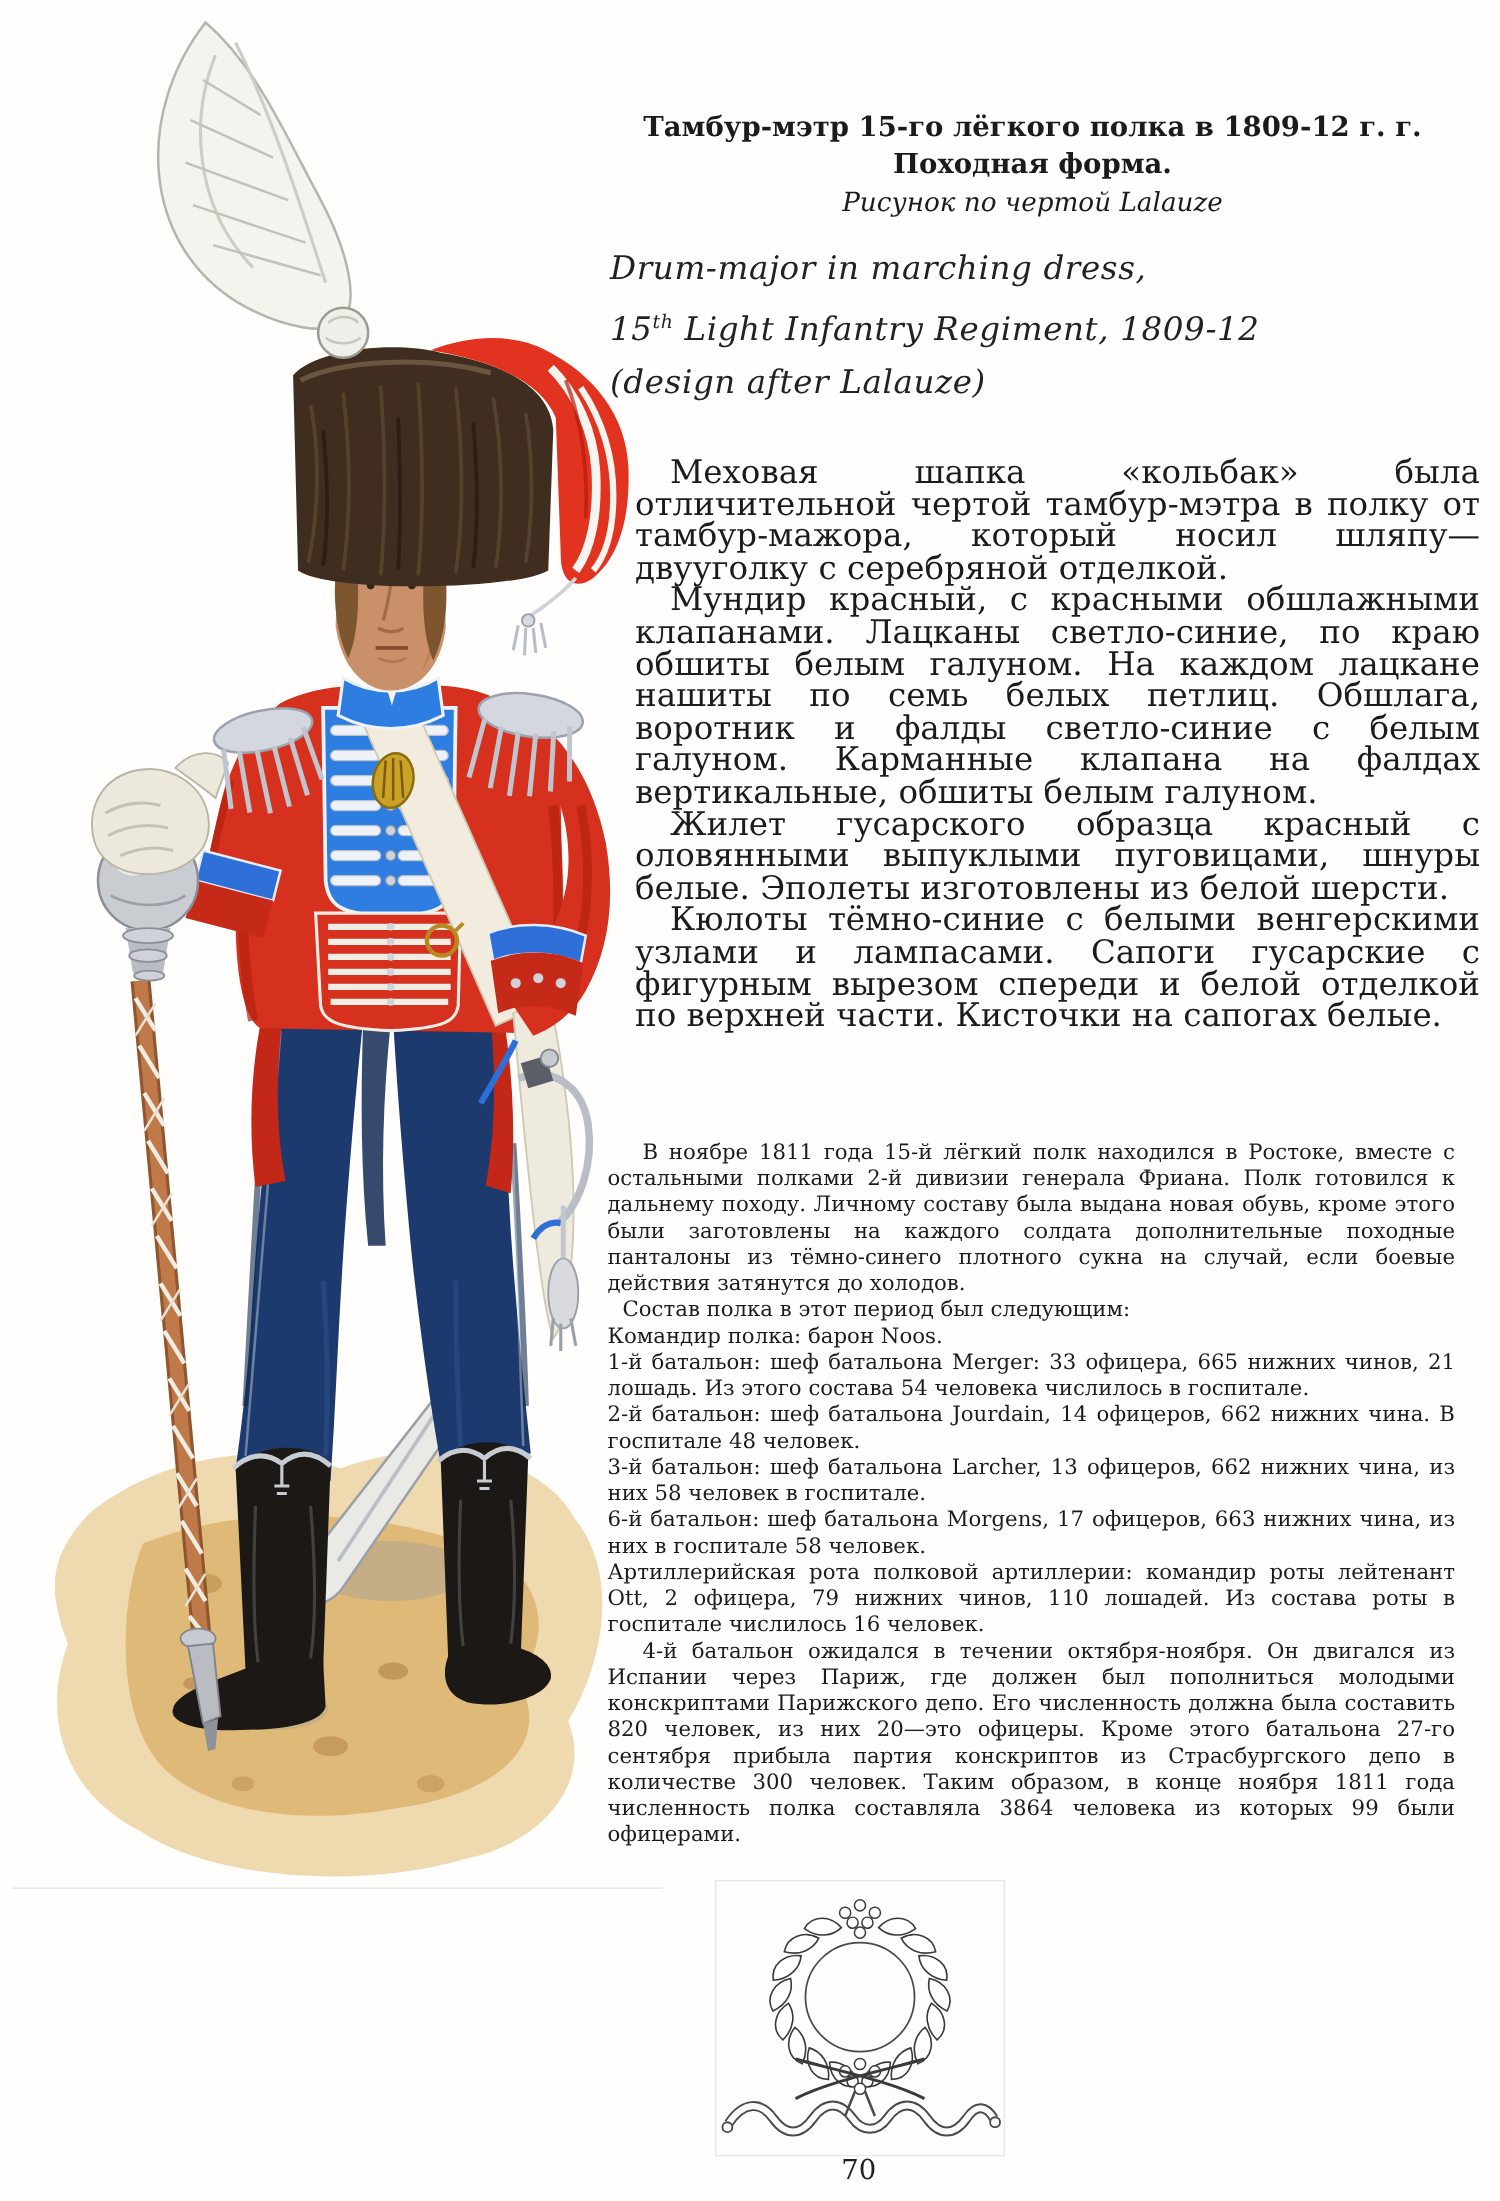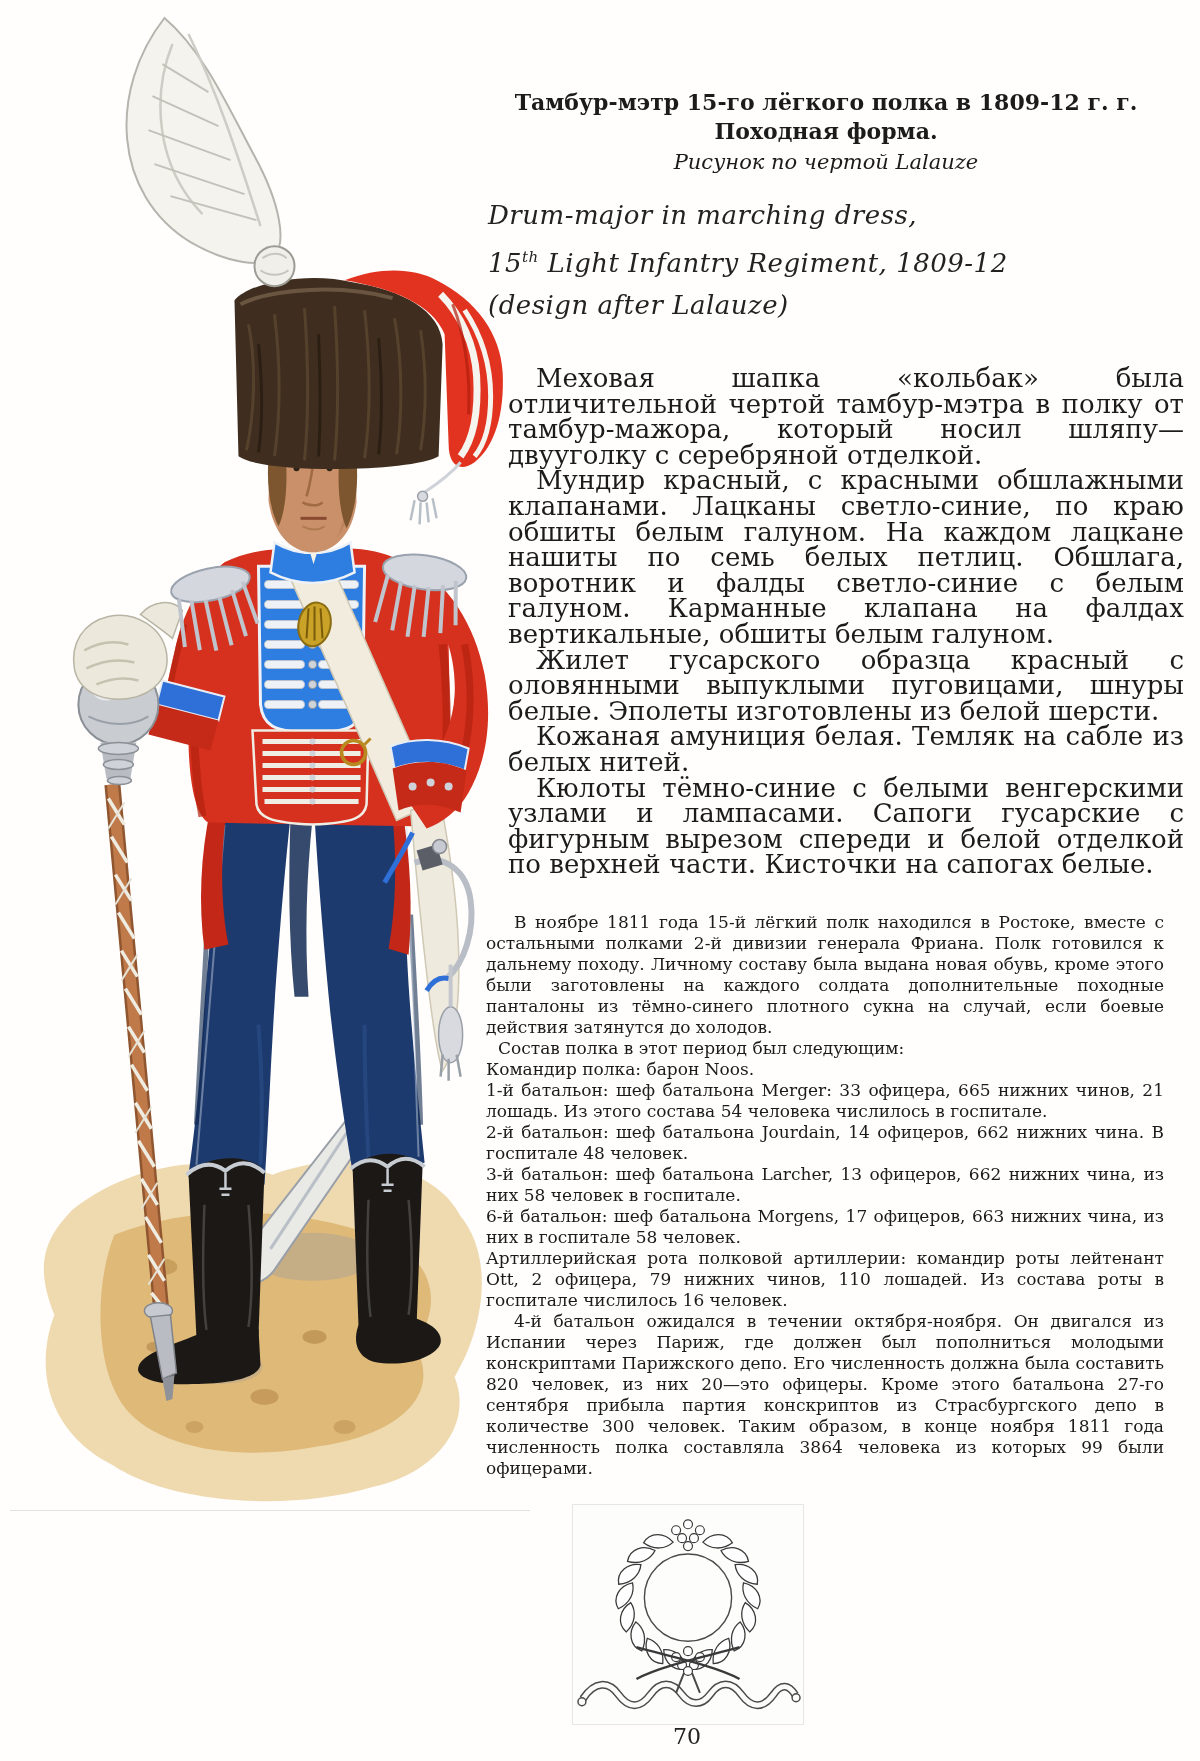--- a/index.html
+++ b/index.html
@@ -292,21 +292,20 @@
     <div class="en-block">
       <div>Drum-major in marching dress,</div>
       <div><span>15</span><sup>th</sup><span> Light Infantry Regiment, 1809-12</span></div>
       <div>(design after Lalauze)</div>
     </div>
 
     <div class="desc-block">
       <p>Меховая шапка «кольбак» была отличительной чертой тамбур-мэтра в полку от тамбур-мажора, который носил шляпу—двууголку с серебряной отделкой.</p>
       <p>Мундир красный, с красными обшлажными клапанами. Лацканы светло-синие, по краю обшиты белым галуном. На каждом лацкане нашиты по семь белых петлиц. Обшлага, воротник и фалды светло-синие с белым галуном. Карманные клапана на фалдах вертикальные, обшиты белым галуном.</p>
       <p>Жилет гусарского образца красный с оловянными выпуклыми пуговицами, шнуры белые. Эполеты изготовлены из белой шерсти.</p>
-      <p>Кожаная амуниция белая. Темляк на сабле из белых нитей.</p>
       <p>Кюлоты тёмно-синие с белыми венгерскими узлами и лампасами. Сапоги гусарские с фигурным вырезом спереди и белой отделкой по верхней части. Кисточки на сапогах белые.</p>
     </div>
 
     <div class="hist-block">
       <p class="ind">В ноябре 1811 года 15-й лёгкий полк находился в Ростоке, вместе с остальными полками 2-й дивизии генерала Фриана. Полк готовился к дальнему походу. Личному составу была выдана новая обувь, кроме этого были заготовлены на каждого солдата дополнительные походные панталоны из тёмно-синего плотного сукна на случай, если боевые действия затянутся до холодов.</p>
       <p class="ind-sm">Состав полка в этот период был следующим:</p>
       <p class="noind">Командир полка: барон Noos.</p>
       <p class="noind">1-й батальон: шеф батальона Merger: 33 офицера, 665 нижних чинов, 21 лошадь. Из этого состава 54 человека числилось в госпитале.</p>
       <p class="noind">2-й батальон: шеф батальона Jourdain, 14 офицеров, 662 нижних чина. В госпитале 48 человек.</p>
       <p class="noind">3-й батальон: шеф батальона Larcher, 13 офицеров, 662 нижних чина, из них 58 человек в госпитале.</p>

